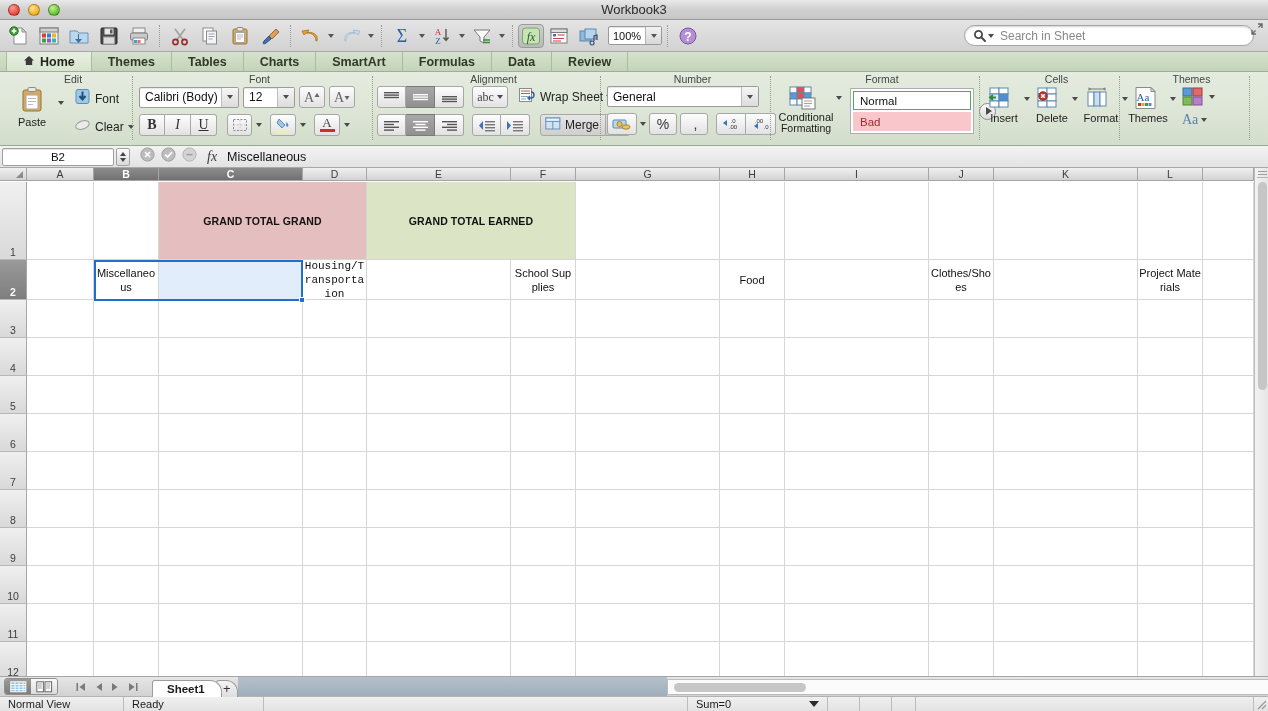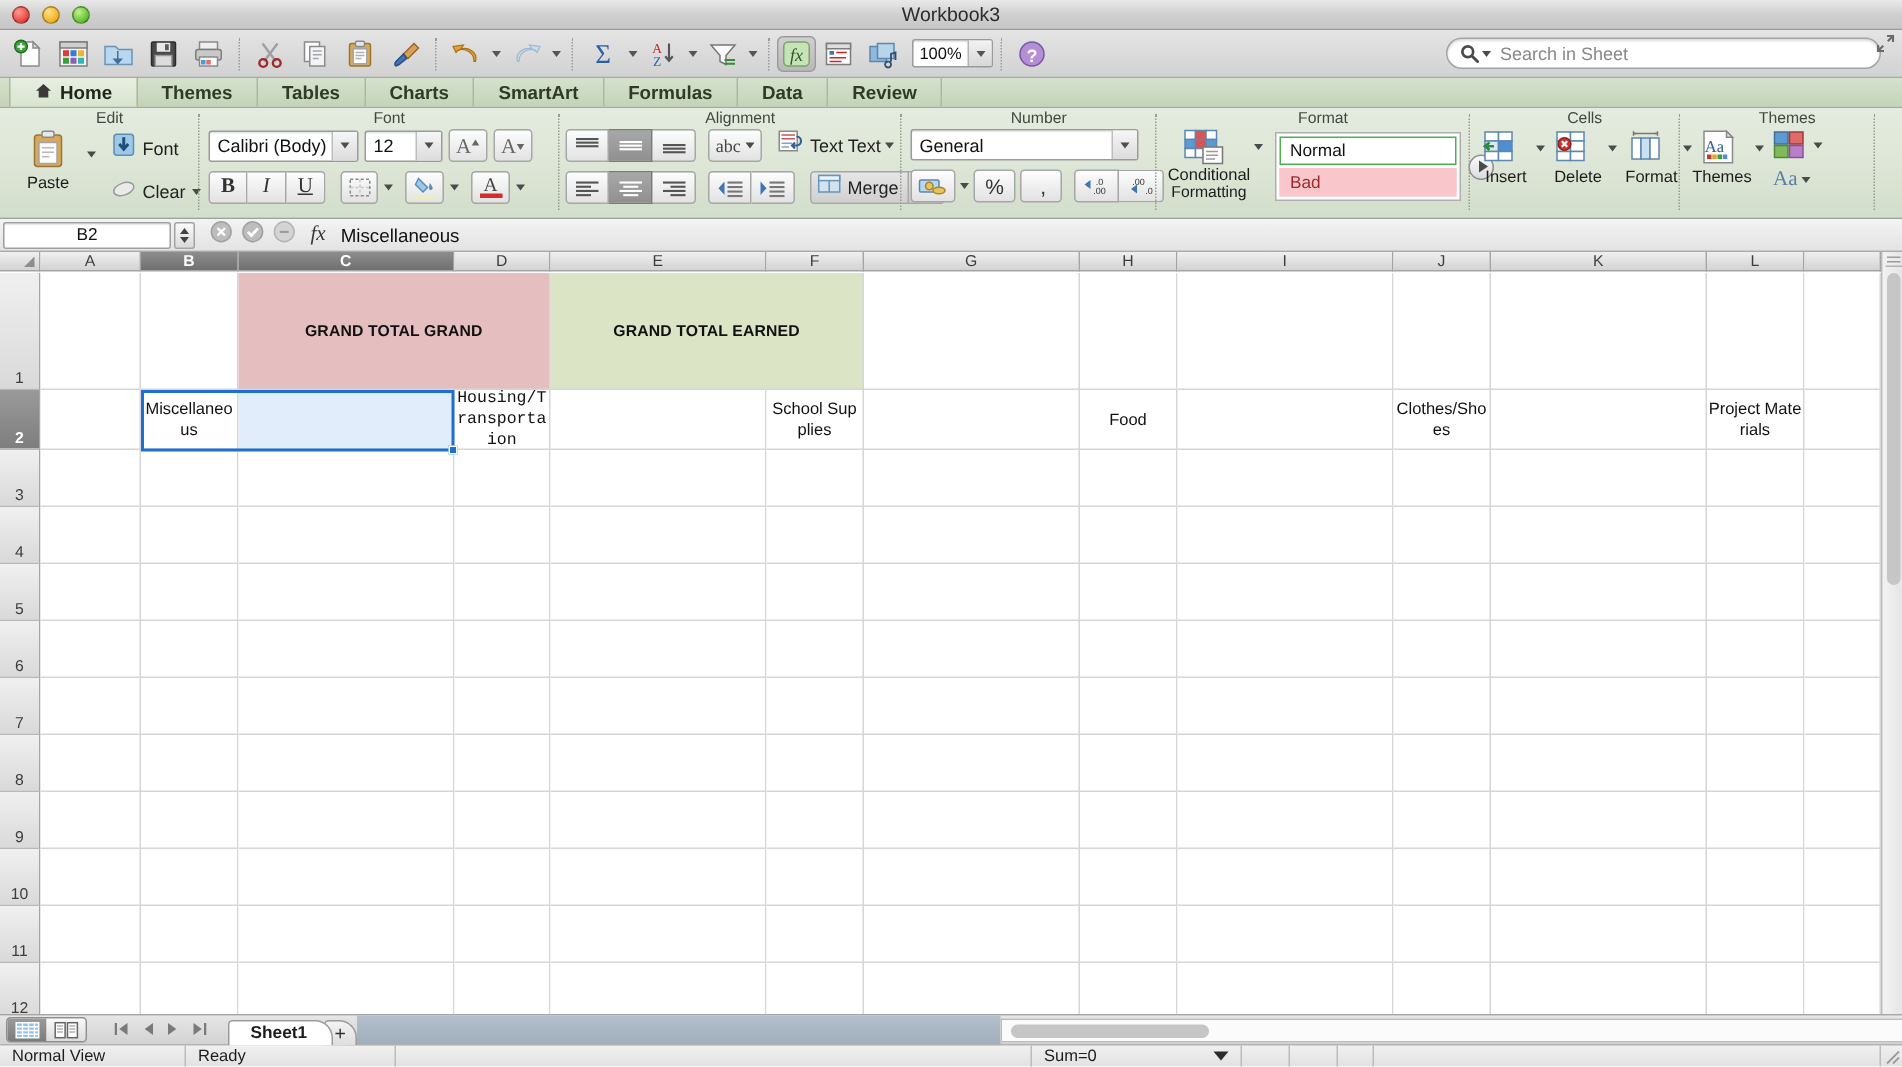--- a/index.html
+++ b/index.html
@@ -685,21 +685,21 @@
           </div>
           <div style="display:flex;align-items:center;gap:3px;margin-left:6px;">
             <span>
               <svg width="19" height="17" viewBox="0 0 19 17">
                 <rect x="1.5" y="1.5" width="12" height="13" fill="#fdfdfd" stroke="#8a8a8a"></rect>
                 <path d="M3 4 h9 M3 6.5 h9" stroke="#c05a5a" stroke-width="1.1"></path>
                 <path d="M3 9.5 h7 M3 12 h5" stroke="#7fa6c8" stroke-width="1.1"></path>
                 <path d="M13 5 c4 0 4 6 0 6 h-2 M12 9 l-2 2 2 2" stroke="#2f5f95" stroke-width="1.4" fill="none"></path>
               </svg>
             </span>
-            <span class="mini-lbl">Text Text</span>
+            <span class="mini-lbl">Wrap Sheet</span>
             <span class="caret-sm"></span>
           </div>
         </div>
         <div style="display:flex;align-items:center;gap:4px;margin-top:6px;">
           <div class="seg">
             <div class="gbtn" style="width:29px;">
               <svg class="alignglyph" width="19" height="13" viewBox="0 0 19 13">
                   <g fill="#555">
                     <rect x="2" y="2" width="15" height="1.4"></rect>
                     <rect x="2" y="4.8" width="10" height="1.4"></rect>

